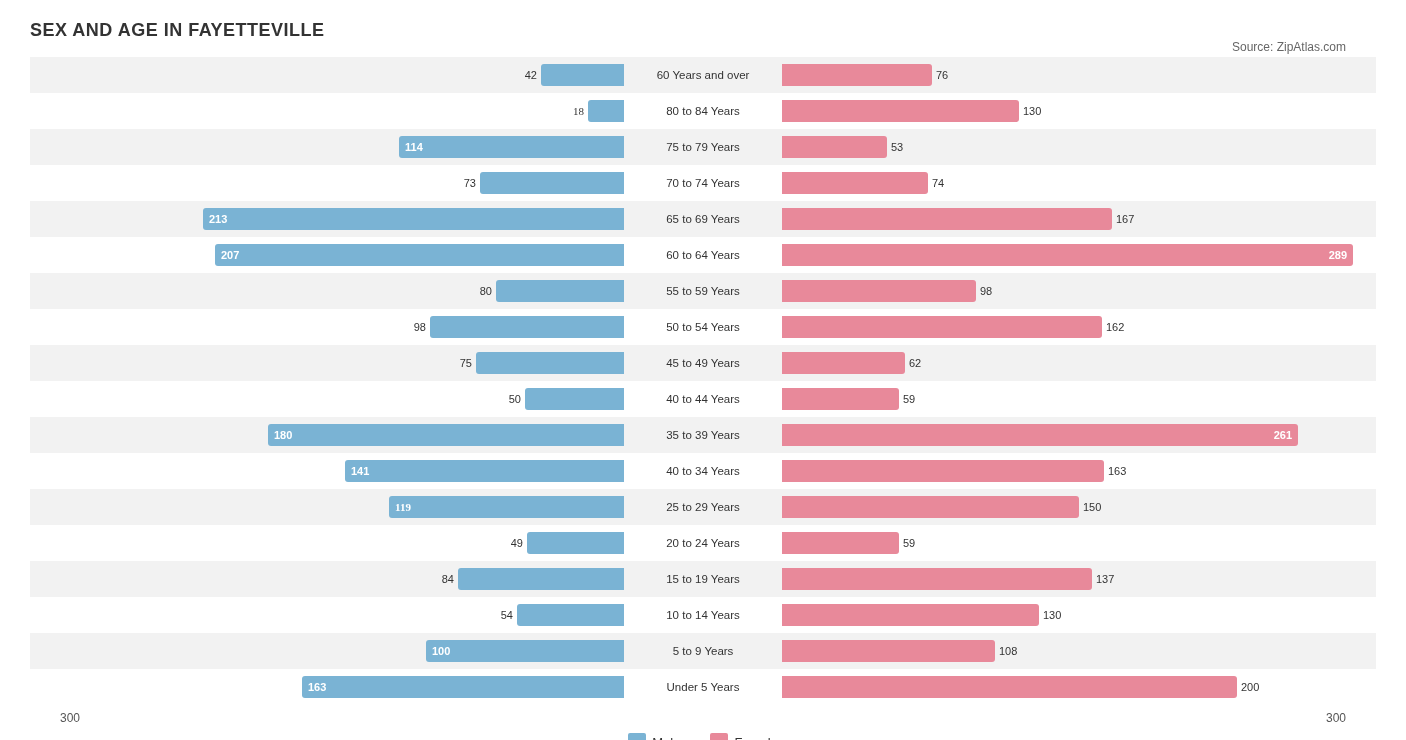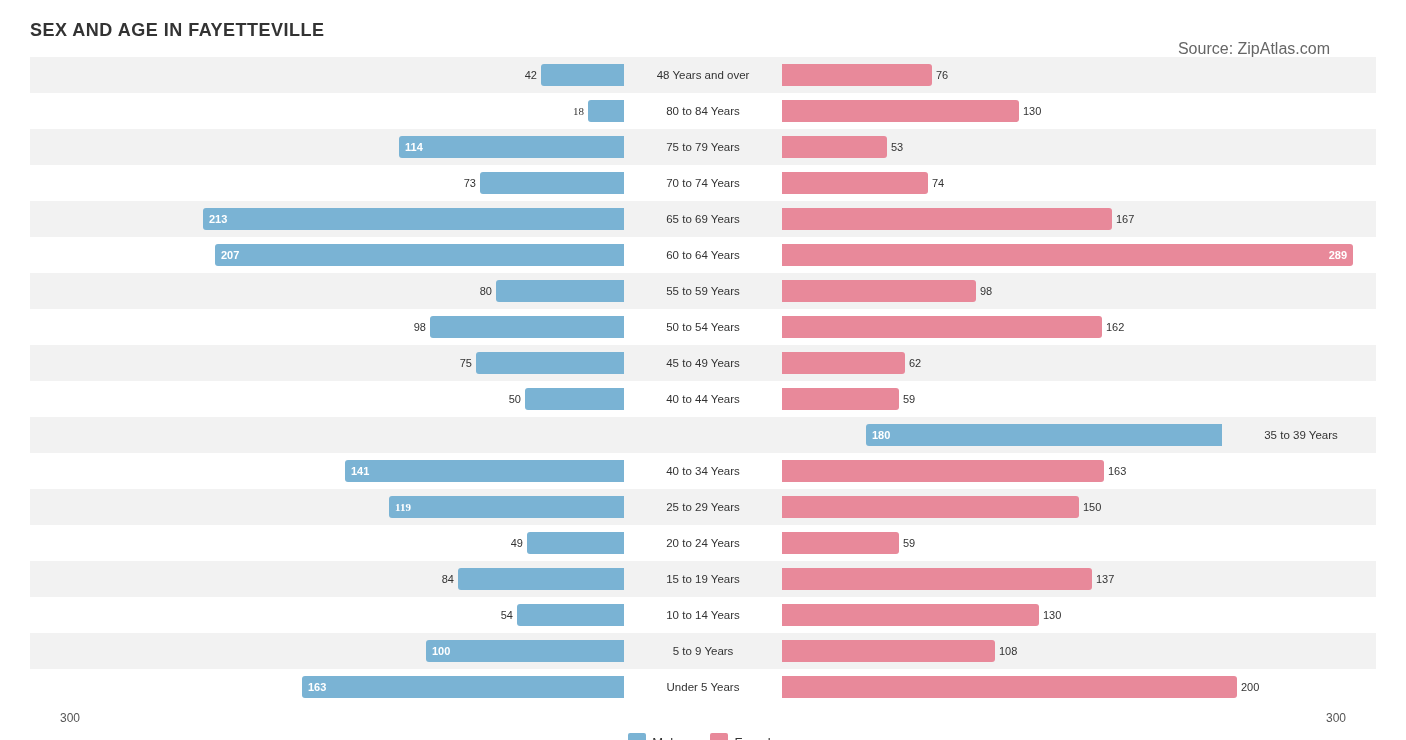--- a/index.html
+++ b/index.html
@@ -14,22 +14,22 @@
       font-size: 18px;
       font-weight: bold;
       color: #333;
       margin-bottom: 4px;
       text-transform: uppercase;
       letter-spacing: 0.5px;
     }
     .source {
       position: absolute;
       top: 20px;
-      right: 46px;
-      font-size: 16px;
+      right: 30px;
+      font-size: 12px;
       color: #666;
       margin-left: 36px;
     }
     .chart-area {
       margin-top: 16px;
       position: relative;
     }
     .bar-left {
       height: 22px;
       background: #7ab3d4;
@@ -151,21 +151,21 @@
 
   <div class="chart-area">
     <div class="chart-body" id="chart-body">
 
     <div class="data-row">
     <div class="left-bar-container">
       <div class="bar-left" style="width:83px; position:relative;">
         <span class="bar-left-val">42</span>
       </div>
     </div>
-    <div class="center-label">48 Years and over</div>
+    <div class="center-label">60 Years and over</div>
     <div class="right-bar-container">
       <div class="bar-right" style="width:150px; position:relative;">
         <span class="bar-right-val">76</span>
       </div>
     </div>
   </div>
         <div class="data-row">
     <div class="left-bar-container">
       <div class="bar-left" style="width:36px; position:relative;font-family:Liberation Serif, serif;">
         <span class="bar-left-val">18</span>
@@ -282,20 +282,25 @@
       </div>
     </div>
   </div>
         <div class="data-row">
     <div class="left-bar-container">
       <div class="bar-left" style="width:356px; position:relative;">
         <span class="bar-left-val-inside">180</span>
       </div>
     </div>
     <div class="center-label">35 to 39 Years</div>
+    <div class="right-bar-container">
+      <div class="bar-right" style="width:516px; position:relative;">
+        <span class="bar-right-val-inside">261</span>
+      </div>
+    </div>
   </div>
         <div class="data-row">
     <div class="left-bar-container">
       <div class="bar-left" style="width:279px; position:relative;">
         <span class="bar-left-val-inside">141</span>
       </div>
     </div>
     <div class="center-label">40 to 34 Years</div>
     <div class="right-bar-container">
       <div class="bar-right" style="width:322px; position:relative;">

